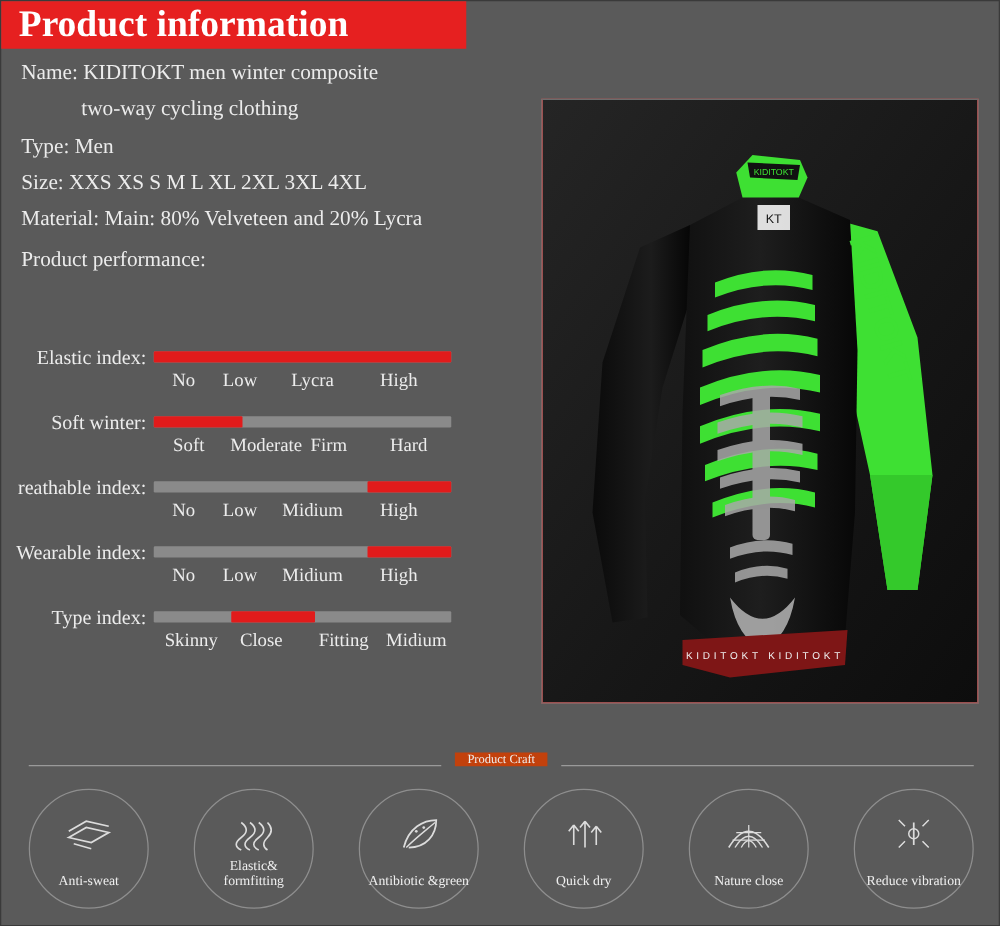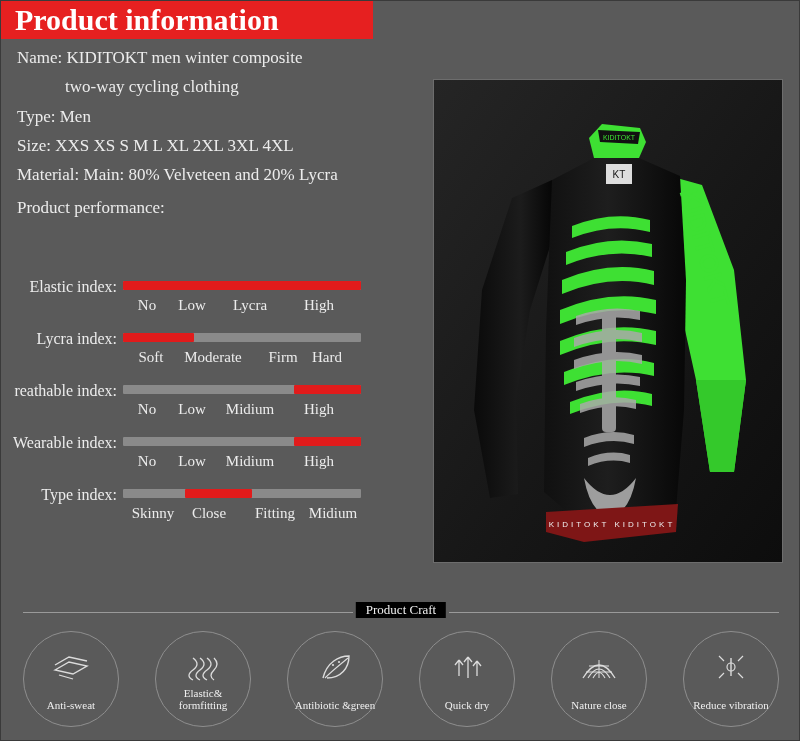--- a/index.html
+++ b/index.html
@@ -72,21 +72,21 @@
   .photo-inner{position:absolute;inset:0;}
 
   
   .craft-div{
     position:absolute;left:22px;top:611px;width:756px;height:1px;
   }
   .craft-div .line-l{position:absolute;left:0;top:0;width:330px;height:1px;background:#9a9a9a;}
   .craft-div .line-r{position:absolute;right:0;top:0;width:330px;height:1px;background:#9a9a9a;}
   .craft-title{
     position:absolute;left:50%;top:-10px;transform:translateX(-50%);
-    font-size:13px;color:#efefef;background:#000000;padding:0 10px;white-space:nowrap;
+    font-size:10px;color:#efefef;background:#c2410c;padding:0 10px;white-space:nowrap;
   }
   
   .craft-row{
     position:absolute;left:22px;top:630px;width:756px;height:100px;
     display:flex;justify-content:space-between;align-items:flex-start;
   }
   .craft-item{
     width:96px;height:96px;border-radius:50%;
     border:1px solid #8e8e8e;
     position:relative;
@@ -129,28 +129,28 @@
       </div>
       <div class="ticks">
         <span class="tick" style="left:0px;width:48px">No</span>
         <span class="tick" style="left:45px;width:48px">Low</span>
         <span class="tick" style="left:95px;width:64px">Lycra</span>
         <span class="tick" style="left:172px;width:48px">High</span>
       </div>
     </div>
 
     <div class="idx-row">
-      <div class="idx-label">Lycra index:</div>
+      <div class="idx-label">Soft winter:</div>
       <div class="bar-track">
         <div class="bar-fill" style="left:0%;width:30%"></div>
       </div>
       <div class="ticks">
         <span class="tick" style="left:4px;width:48px">Soft</span>
         <span class="tick" style="left:50px;width:80px">Moderate</span>
-        <span class="tick" style="left:136px;width:48px">Firm</span>
+        <span class="tick" style="left:116px;width:48px">Firm</span>
         <span class="tick" style="left:178px;width:52px">Hard</span>
       </div>
     </div>
 
     <div class="idx-row">
       <div class="idx-label">reathable index:</div>
       <div class="bar-track">
         <div class="bar-fill" style="left:72%;width:28%"></div>
       </div>
       <div class="ticks">

